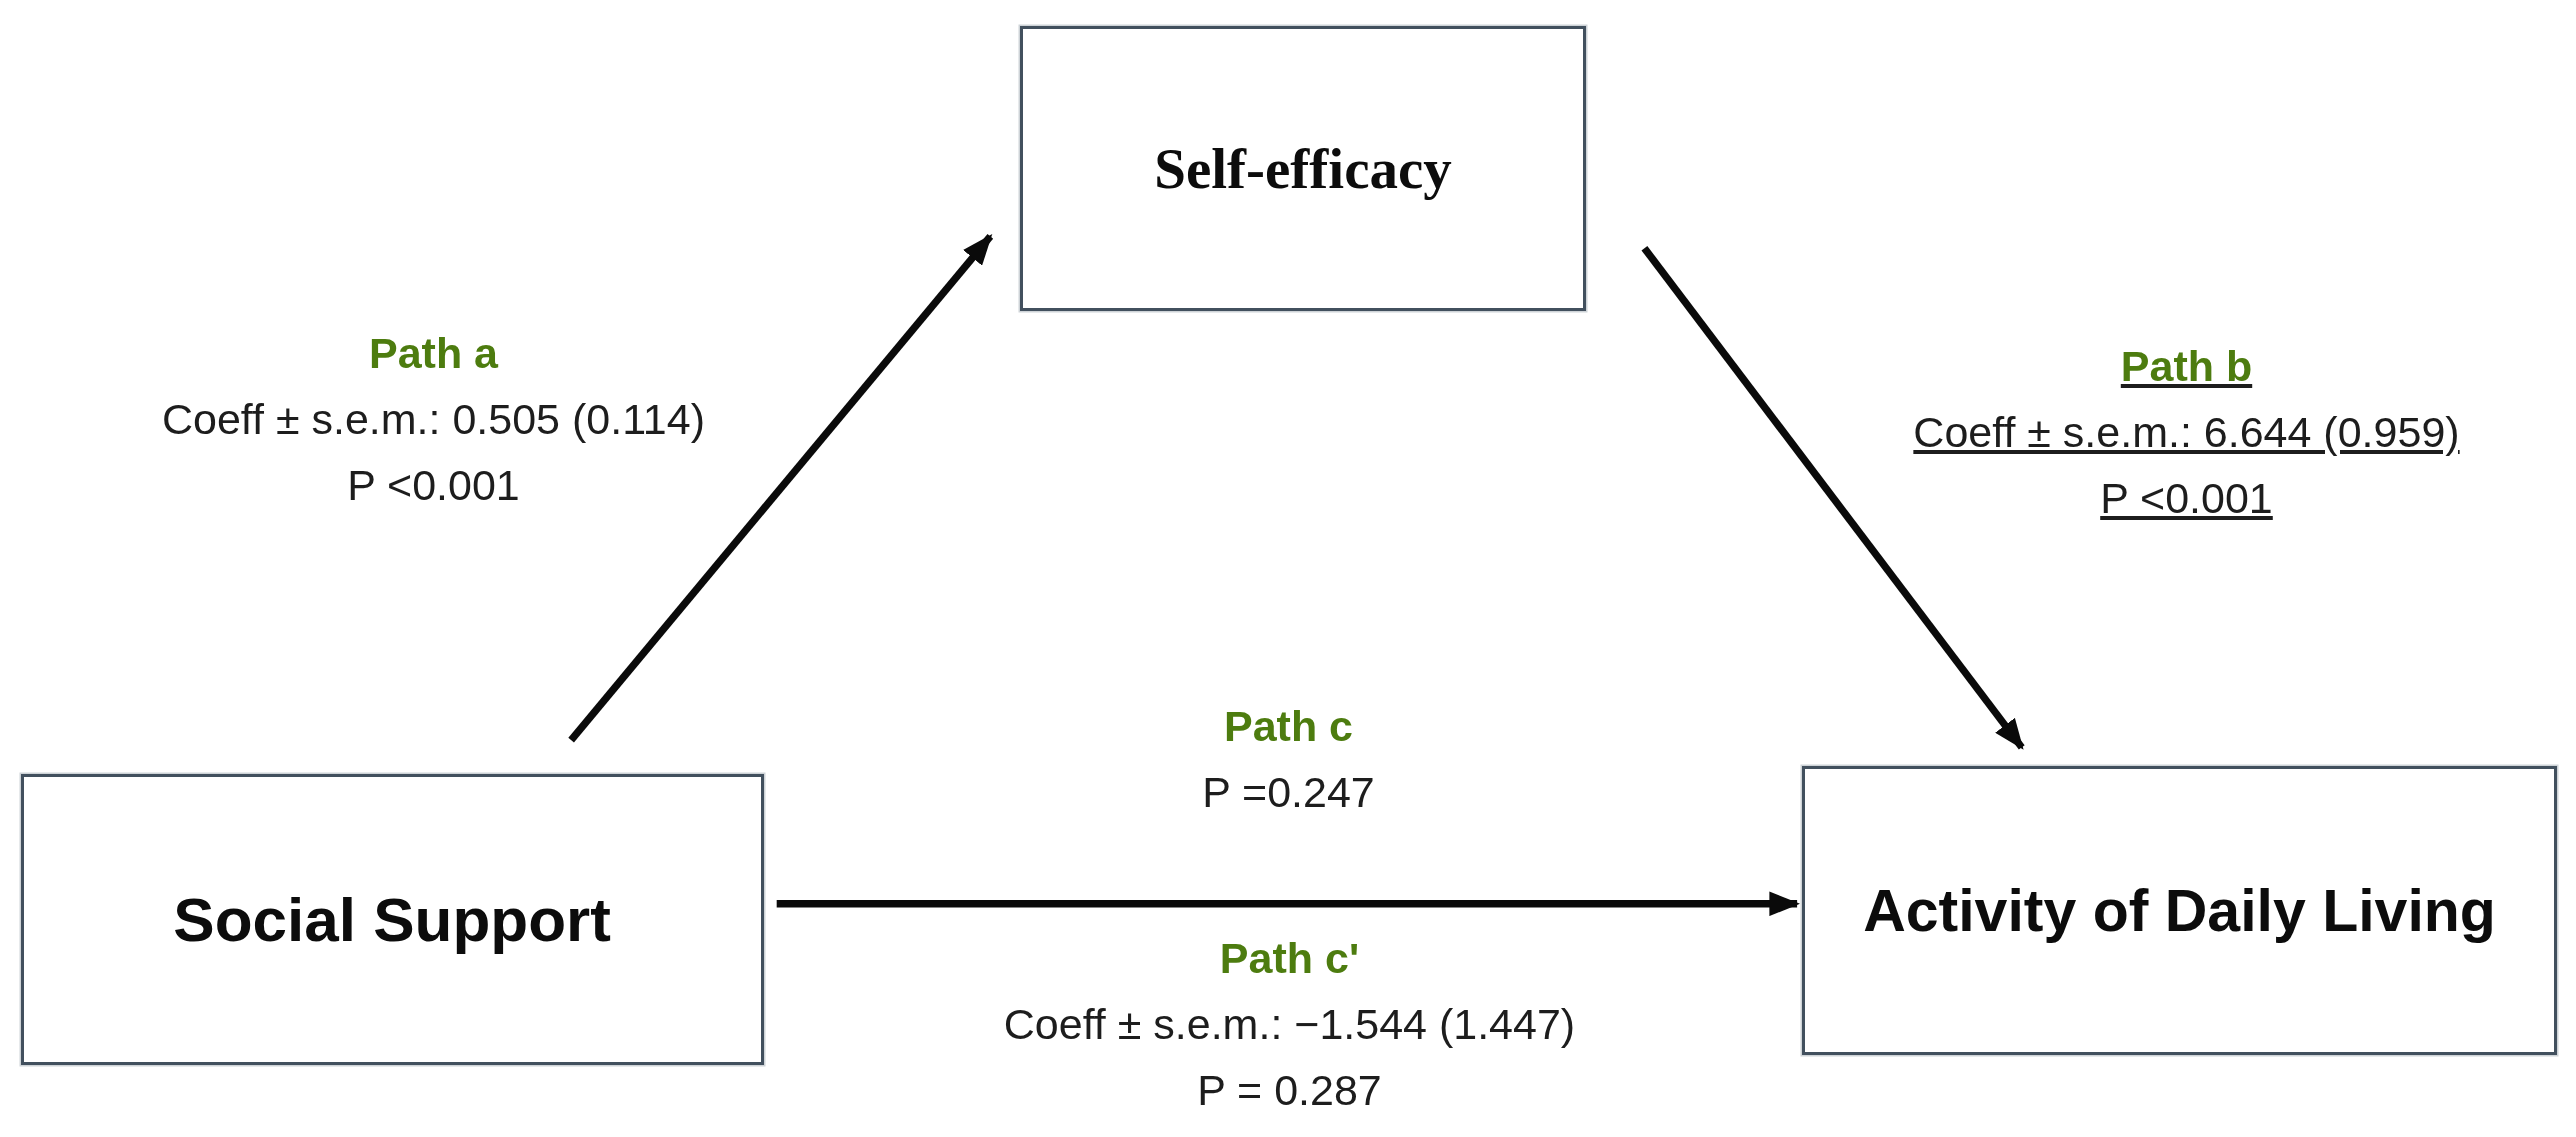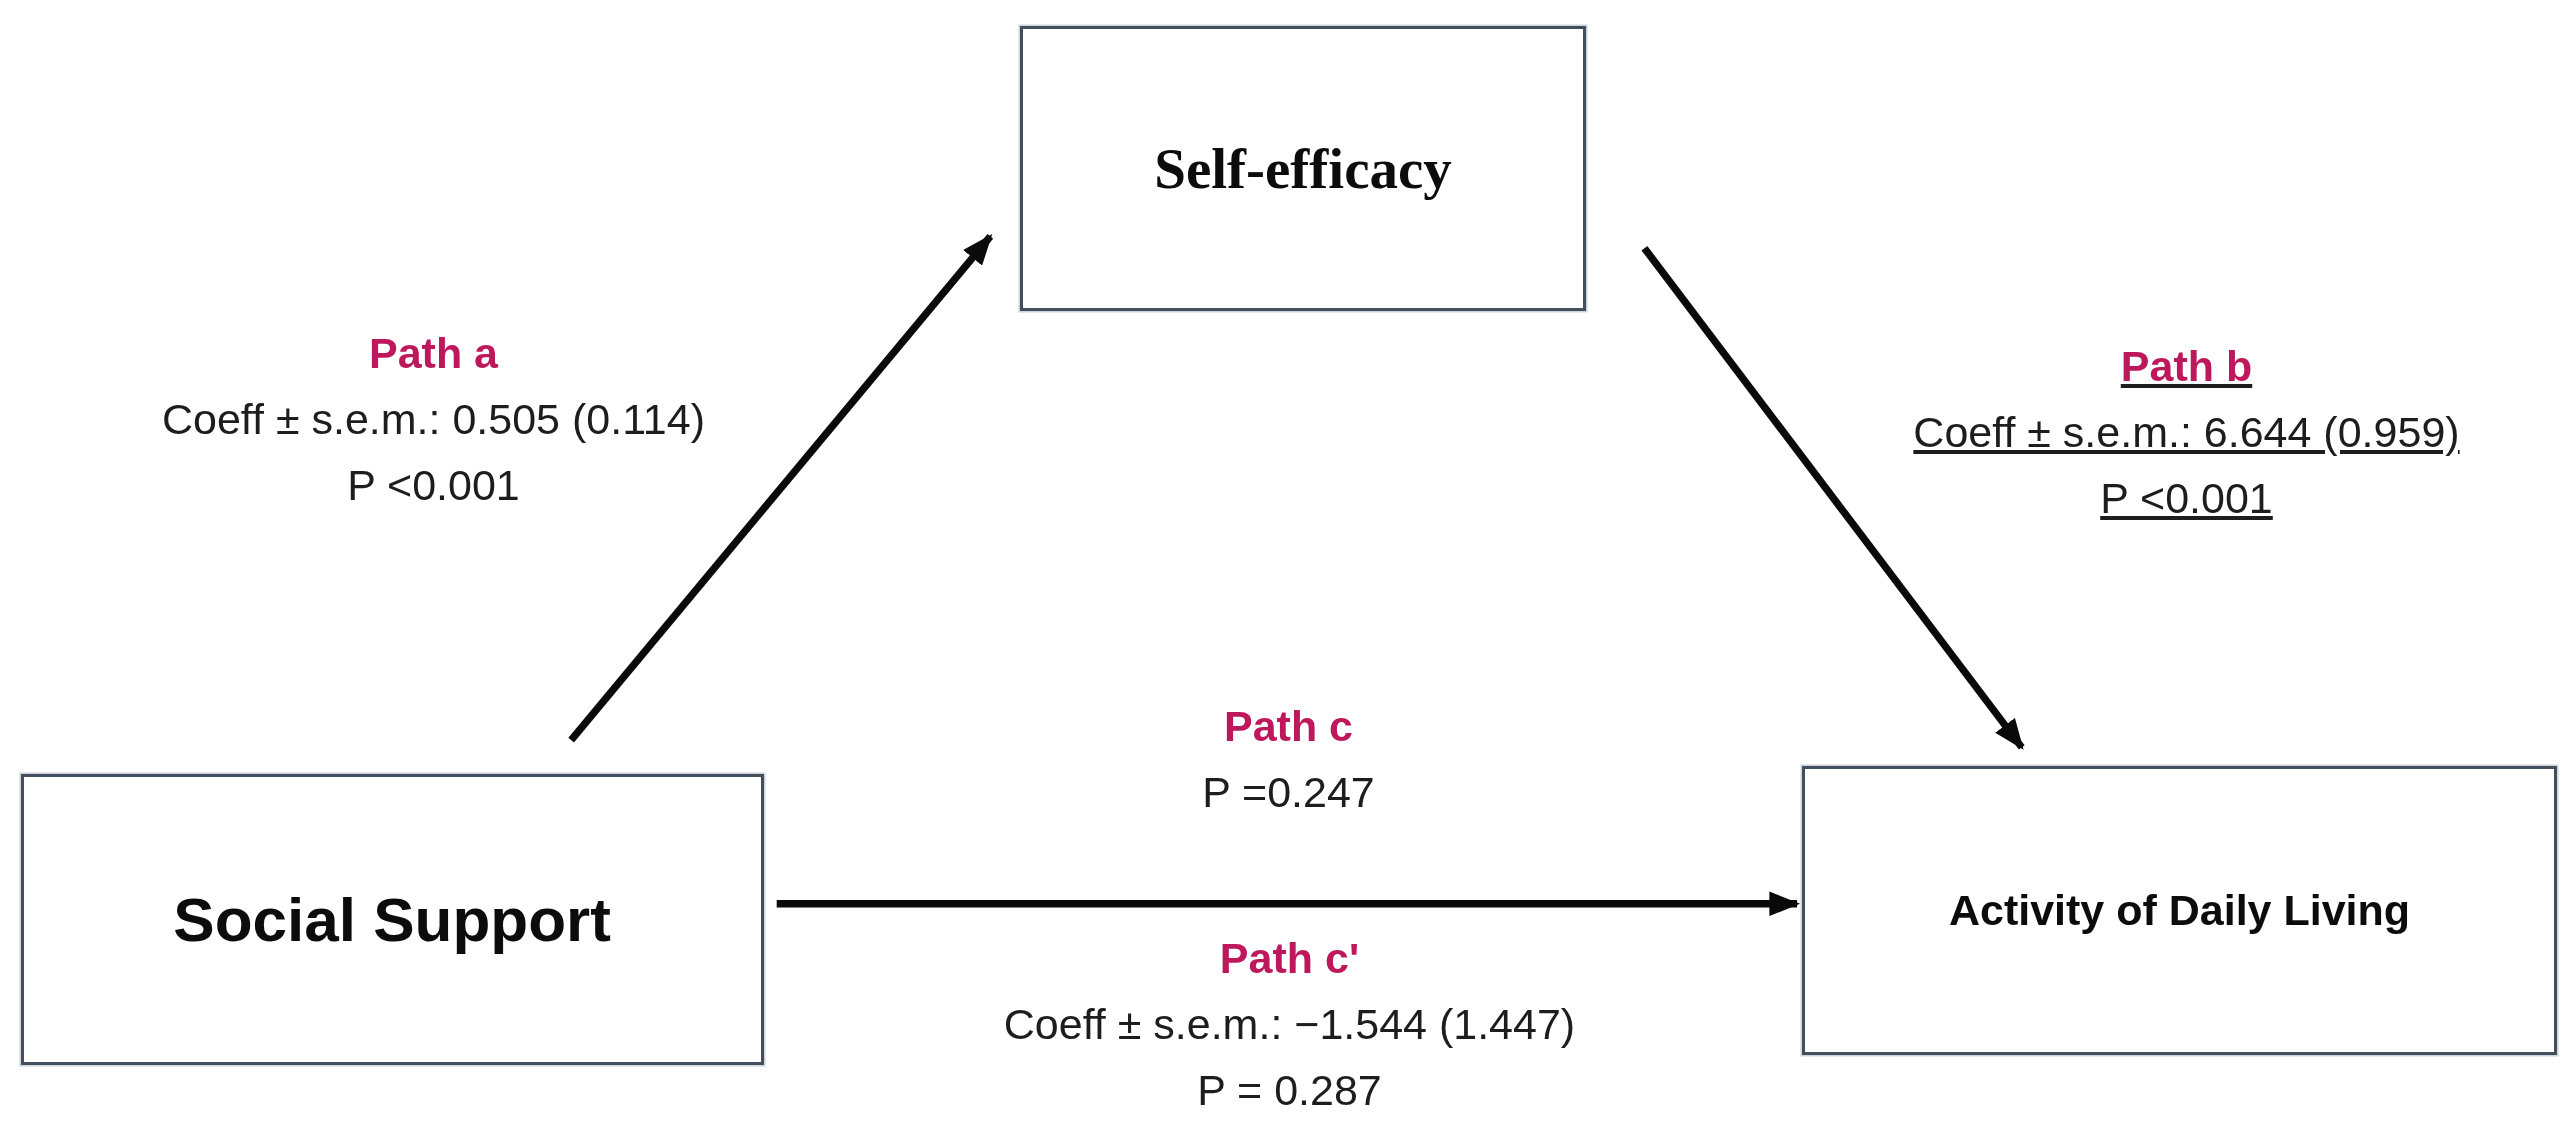--- a/index.html
+++ b/index.html
@@ -45,33 +45,33 @@
     font-weight: 700;
     color: #0c0c0c;
   }
   .node-serif {
     font-family: "Liberation Serif", serif;
     font-weight: 700;
     color: #0c0c0c;
   }
   .node-self-efficacy  { left: 1020px; top: 26.4px;   width: 566px;  height: 285px; font-size: 57px; }
   .node-social-support { left: 20.6px;   top: 774px; width: 743px; height: 291px; font-size: 62px; }
-  .node-adl            { left: 1802px; top: 766px; width: 755px; height: 289px; font-size: 43px; }
+  .node-adl            { left: 1802px; top: 766px; width: 755px; height: 289px; font-size: 59px; }
 
   .plabel {
     position: absolute;
     text-align: center;
     font-size: 43px;
     line-height: 66px;
     color: #1d1d1d;
     letter-spacing: 0px;
   }
   .plabel .ptitle {
     font-weight: 700;
-    color: #be185d;
+    color: #4d7c0f;
   }
   .plabel-a  { left: 103px;  top: 320px;  width: 661px;  }
   .plabel-b  { left: 1812px; top: 333px;  width: 749px; text-decoration: underline; }
   .plabel-c  { left: 914px; top: 693px;  width: 749px; }
   .plabel-cp { left: 915px; top: 925px; width: 749px; }
 </style>
 </head>
 <body>
 
 <div class="canvas">

